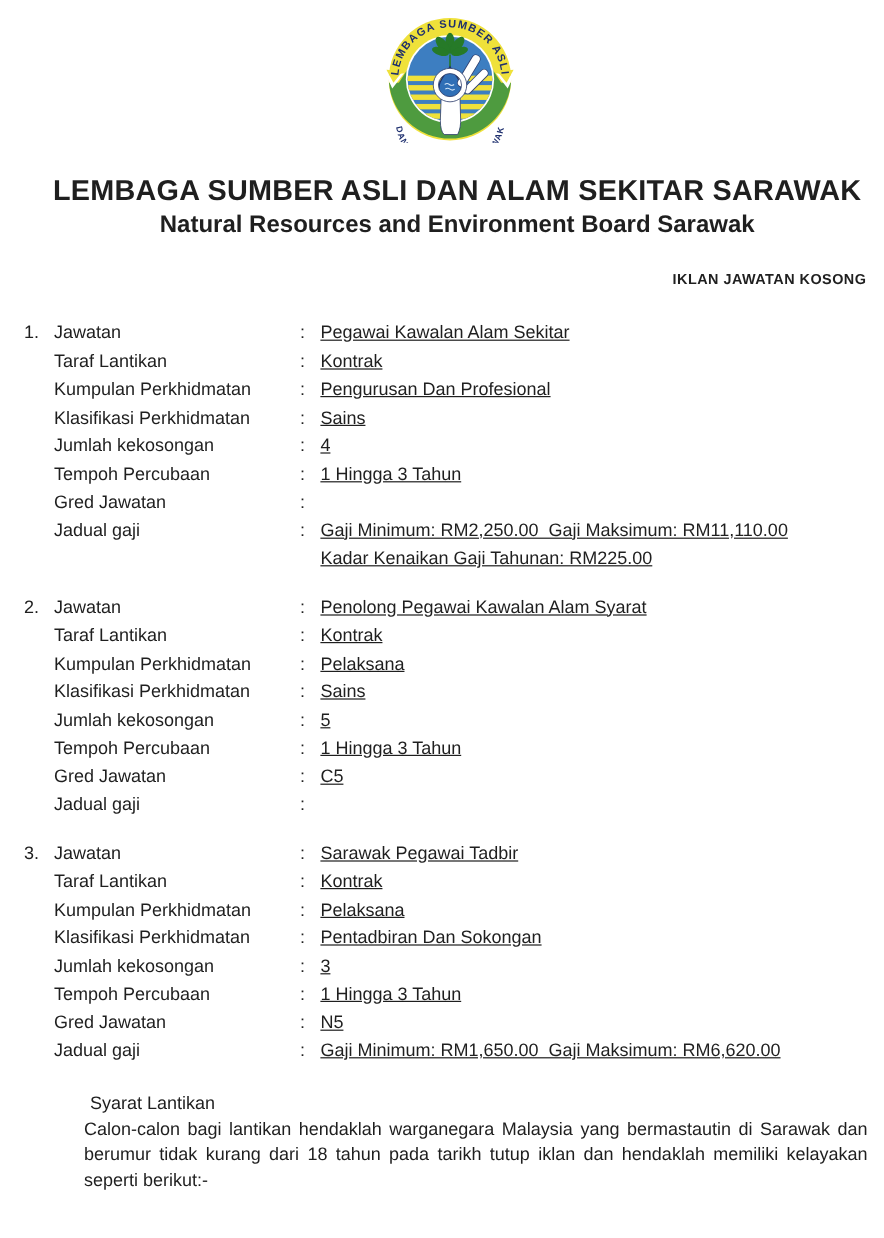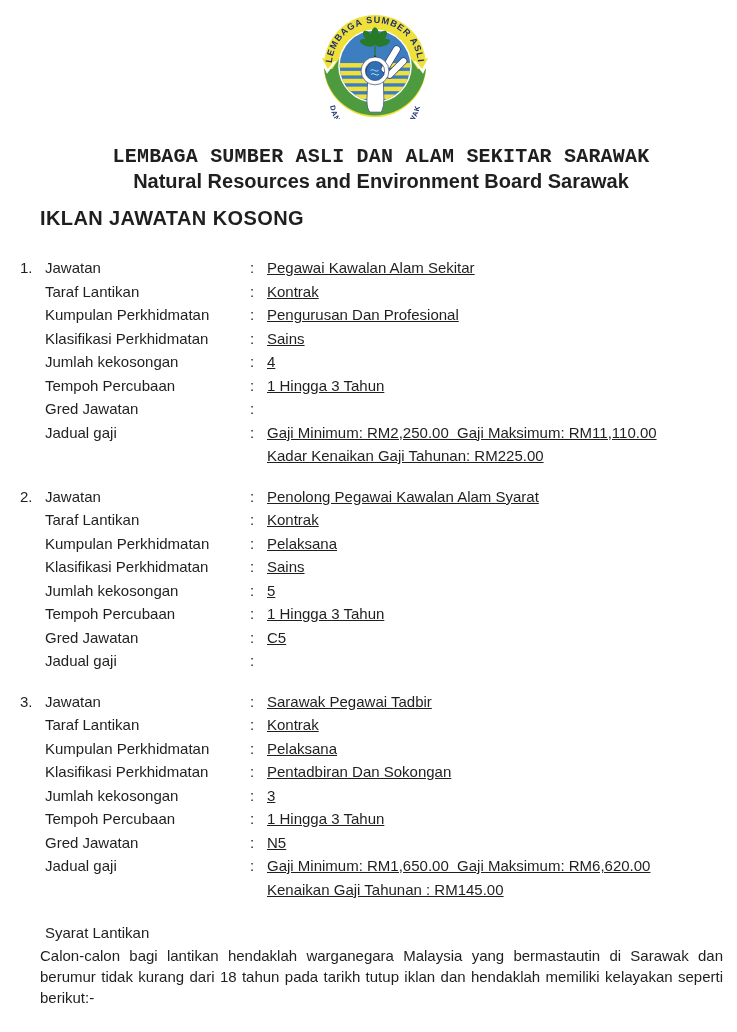--- a/index.html
+++ b/index.html
@@ -2,33 +2,33 @@
 <html><head>
 <meta charset="utf-8">
 <style>
   html,body{margin:0;padding:0;background:#fff;}
   .page{
     position:relative;width:737px;height:1032px;overflow:hidden;
     background:var(--page-bg,#ffffff);color:var(--text-color,#1f1f1f);
     font-family:"Liberation Sans","DejaVu Sans",sans-serif;
   }
   .logo-wrap{padding-top:13px;padding-left:12px;text-align:center;}
-  .org-title{margin:22px 15px 0 40px;text-align:center;font-size:20px;font-weight:bold;letter-spacing:0.2px;white-space:nowrap;font-family:Liberation Mono, monospace;}
+  .org-title{margin:22px 15px 0 40px;text-align:center;font-size:24px;font-weight:bold;letter-spacing:0.2px;white-space:nowrap;}
   .org-subtitle{margin:2px 15px 0 40px;text-align:center;font-size:20px;font-weight:bold;}
-  .section-heading{margin:14px 15px 0 40px;text-align:left;font-size:20px;font-weight:bold;letter-spacing:0.4px;}
+  .section-heading{margin:27px 15px 0 40px;text-align:right;font-size:12px;font-weight:bold;letter-spacing:0.4px;}
   .jobs{margin-top:26px;padding-left:20px;padding-right:14px;font-size:15px;}
   .job + .job{margin-top:17px;}
   .row{display:flex;line-height:23.5px;}
   .cell{flex:none;}
   .cell.num{width:25px;}
   .cell.label{width:205px;}
   .cell.colon{width:17px;}
   .cell.value{flex:1 1 auto;text-decoration:underline;}
   .vline{white-space:pre-wrap;}
-  .footer{margin-top:20px;font-size:15px;}
+  .footer{margin-top:20px;font-size:15px;margin-left:30px;}
   .footer-heading{margin-left:45px;line-height:23.5px;}
   .footer-para{margin:0 14px 0 40px;line-height:21px;text-align:justify;}
   svg text{font-family:"Liberation Sans","DejaVu Sans",sans-serif;}
 </style>
 </head>
 <body>
 
 <div class="page" style="--page-bg: #ffffff; --text-color: #1f1f1f;">
 
   <div class="logo-wrap">
@@ -281,21 +281,20 @@
           <div class="cell value">
             <div class="vline">N5</div>
           </div>
         </div>
         <div class="row">
           <div class="cell num"></div>
           <div class="cell label">Jadual gaji</div>
           <div class="cell colon">:</div>
           <div class="cell value">
             <div class="vline">Gaji Minimum: RM1,650.00  Gaji Maksimum: RM6,620.00</div>
-            <div class="vline">Kenaikan Gaji Tahunan : RM145.00</div>
           </div>
         </div>
       </div>
     </div>
 
   <div class="footer">
     <div class="footer-heading">Syarat Lantikan</div>
     <p class="footer-para">Calon-calon bagi lantikan hendaklah warganegara Malaysia yang bermastautin di Sarawak dan berumur tidak kurang dari 18 tahun pada tarikh tutup iklan dan hendaklah memiliki kelayakan seperti berikut:-</p>
   </div>
 

